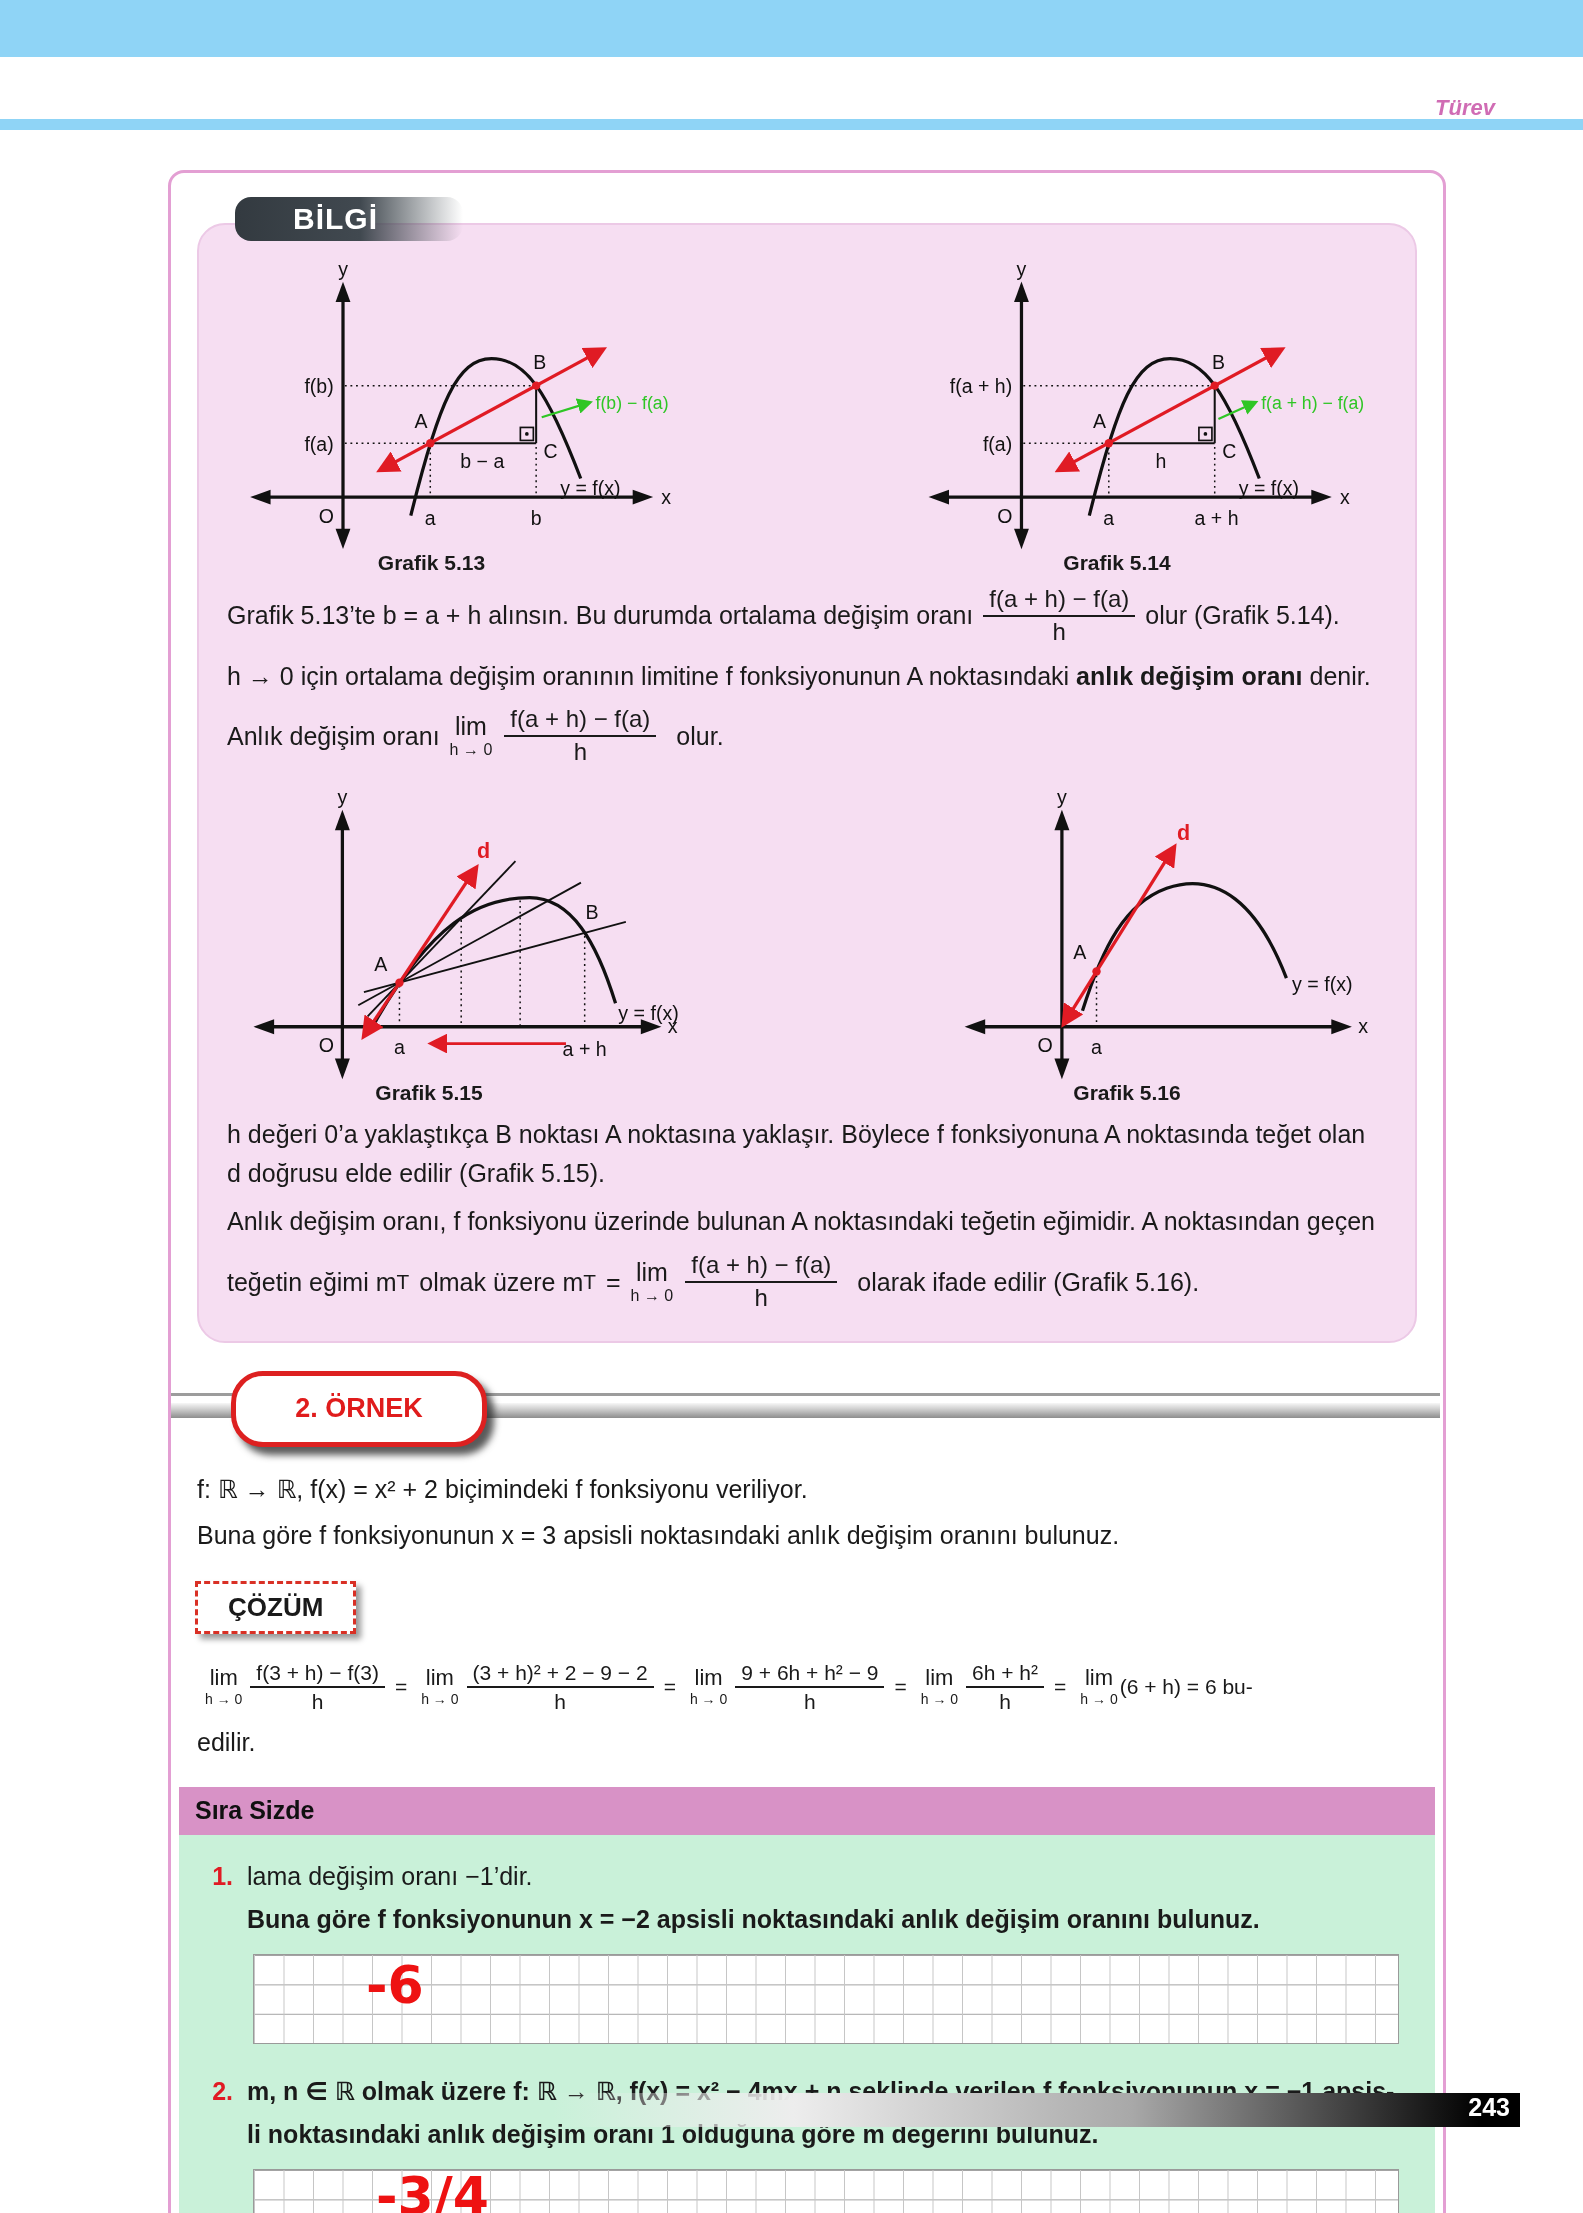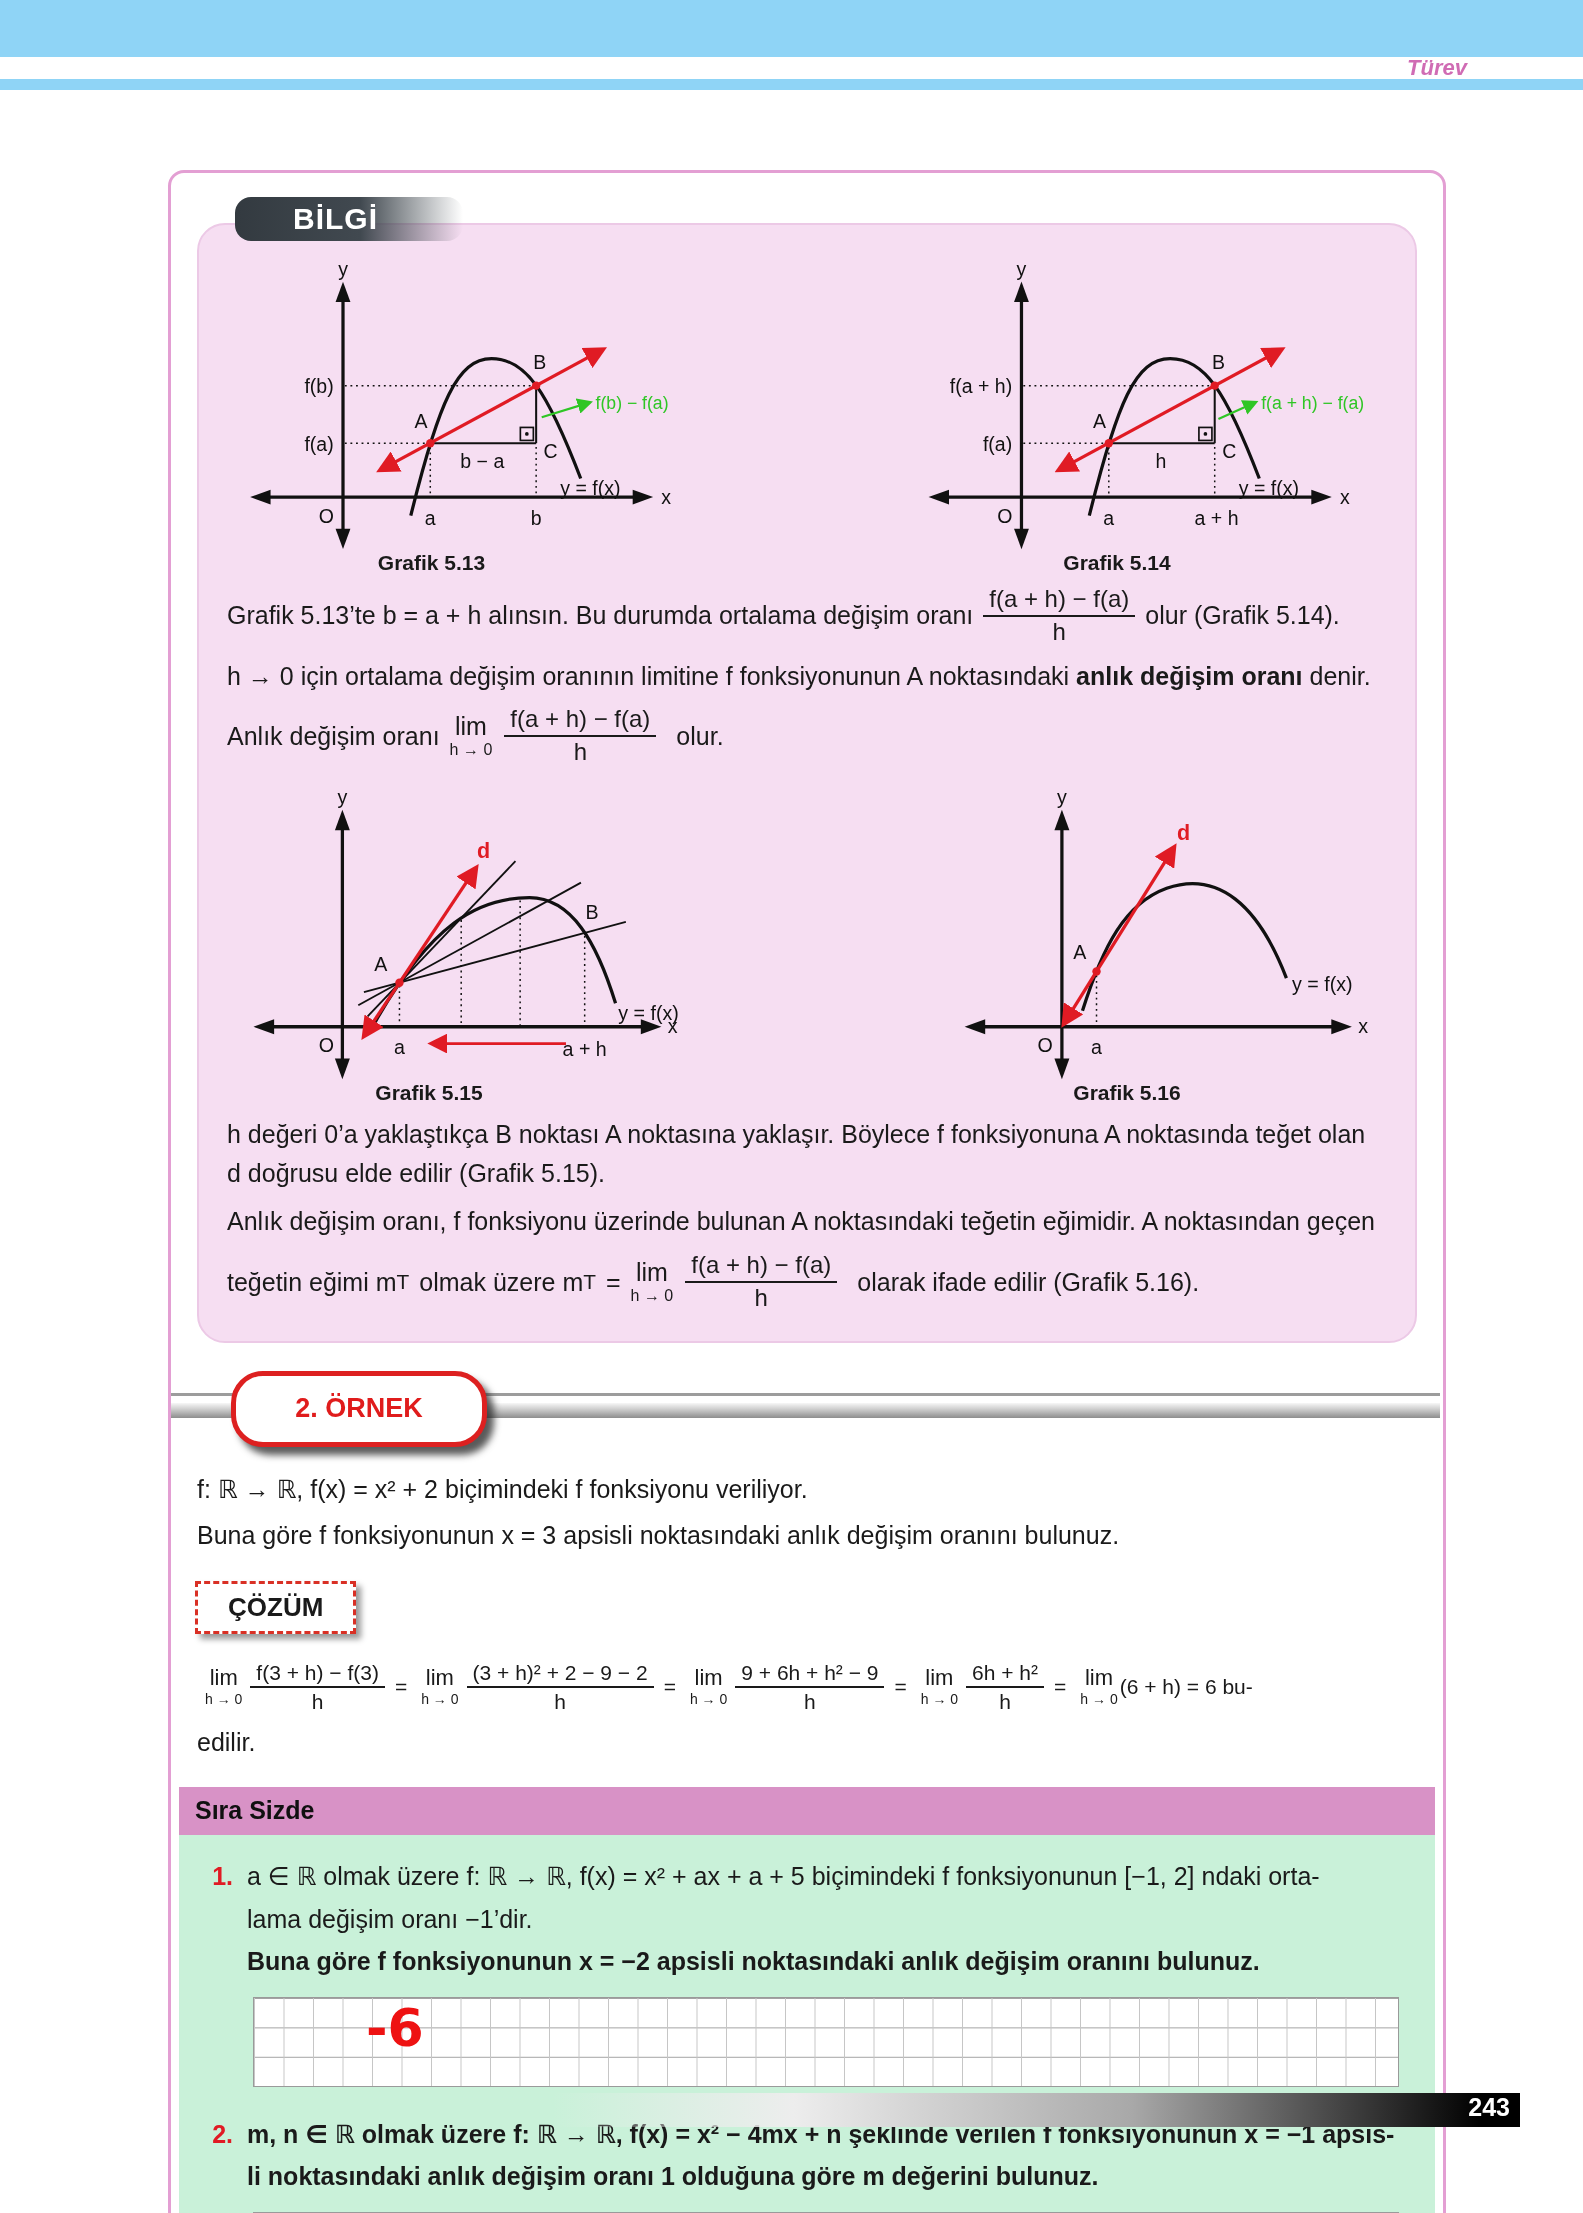--- a/index.html
+++ b/index.html
@@ -3,21 +3,21 @@
 <meta charset="utf-8">
 <style>
   html,body{margin:0;padding:0;}
   body{
     width:1583px;height:2213px;position:relative;overflow:hidden;
     background:#ffffff;color:#1a1a1a;
     font-family:"Liberation Sans","DejaVu Sans",sans-serif;
   }
   
   .band-blue-main{height:57px;background:#8fd4f6;}
-  .band-white{height:22px;display:flex;align-items:center;justify-content:flex-end;padding-right:116px;}
+  .band-white{height:22px;display:flex;align-items:center;justify-content:flex-end;padding-right:88px;margin-top:40px;}
   .chapter{color:#d06cb4;font-weight:bold;font-style:italic;font-size:22px;}
   .band-blue-thin{height:11px;background:#8fd4f6;}
   
   .main-box{
     position:absolute;left:168px;top:170px;width:1278px;min-height:1878px;
     box-sizing:border-box;background:#fff;border:3px solid #e39fd3;border-radius:16px;
     padding:20px 24px 24px;
   }
   
   .bilgi{position:relative;margin:30px 2px 0;background:#f6def2;border:2px solid #ecc9e6;border-radius:28px;padding:24px 26px 18px;}
@@ -408,21 +408,20 @@
   <div class="endline">edilir.</div>
 
   
   <div class="sira">
     <div class="sira-bar">Sıra Sizde</div>
     <div class="sira-body">
 
       <div class="q">
         <span class="qno">1.</span>
         <div class="qtext">
-          <div>a ∈ ℝ olmak üzere  f: ℝ → ℝ, f(x) = x² + ax + a + 5  biçimindeki f fonksiyonunun  [−1, 2]  ndaki orta-</div>
           <div>lama değişim oranı −1’dir.</div>
           <div class="bold">Buna göre f fonksiyonunun  x = −2  apsisli noktasındaki anlık değişim oranını bulunuz.</div>
         </div>
       </div>
       <div class="answer-grid">
         <span class="hand a1">-6</span>
       </div>
 
       <div class="q bold">
         <span class="qno">2.</span>

